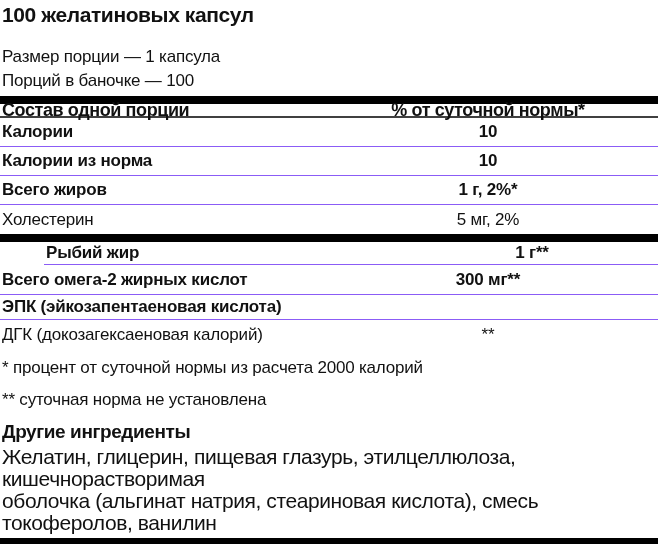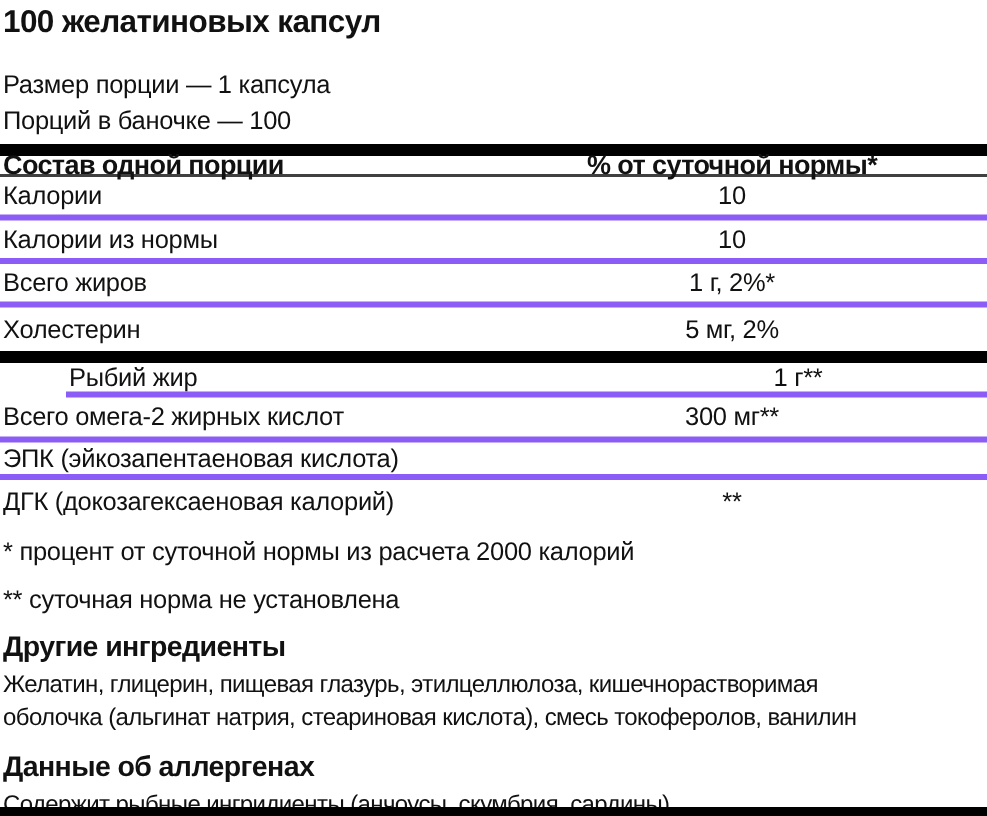--- a/index.html
+++ b/index.html
@@ -60,41 +60,41 @@
   }
   .trow.header {
     height: 14px;
     border-bottom: 2px solid #404040;
   }
   .trow.header .lbl, .trow.header .val {
     font-weight: bold;
     font-size: 18px;
     letter-spacing: -0.4px;
   }
-  .trow.sep { border-bottom: 4px solid #8b5cf6; }
+  .trow.sep { border-bottom: 1px solid #8b5cf6; font-weight: bold; }
   .h29 { height: 29px; }
   .h23 { height: 23px; margin-left: 44px; }
   .h30 { height: 30px; gap: 16px; }
   .h25 { height: 25px; }
   .footnote {
     font-size: 17px;
     line-height: 21px;
     margin-left: 2px;
   }
   .footnote.fn1 { margin-top: 8px; }
   .footnote.fn2 { margin-top: 11px; }
   .section-heading {
     font-size: 19px;
     font-weight: bold;
     line-height: 23px;
     margin: 10px 0 0 2px;
     letter-spacing: -0.4px;
   }
   .para {
-    font-size: 16px;
+    font-size: 21px;
     line-height: 22px;
     margin: 3px 0 0 2px;
     letter-spacing: -0.4px;
   }
 </style>
 </head>
 <body>
 
 <div>
 
@@ -107,21 +107,21 @@
   <div class="trow header">
     <div class="lbl">Состав одной порции</div>
     <div class="val">% от суточной нормы*</div>
   </div>
 
   <div class="trow sep h29">
     <div class="lbl">Калории</div>
     <div class="val">10</div>
   </div>
   <div class="trow sep h29">
-    <div class="lbl">Калории из нормы</div>
+    <div class="lbl">Калории из норма</div>
     <div class="val">10</div>
   </div>
   <div class="trow sep h29">
     <div class="lbl">Всего жиров</div>
     <div class="val">1 г, 2%*</div>
   </div>
   <div class="trow h29">
     <div class="lbl">Холестерин</div>
     <div class="val">5 мг, 2%</div>
   </div>

